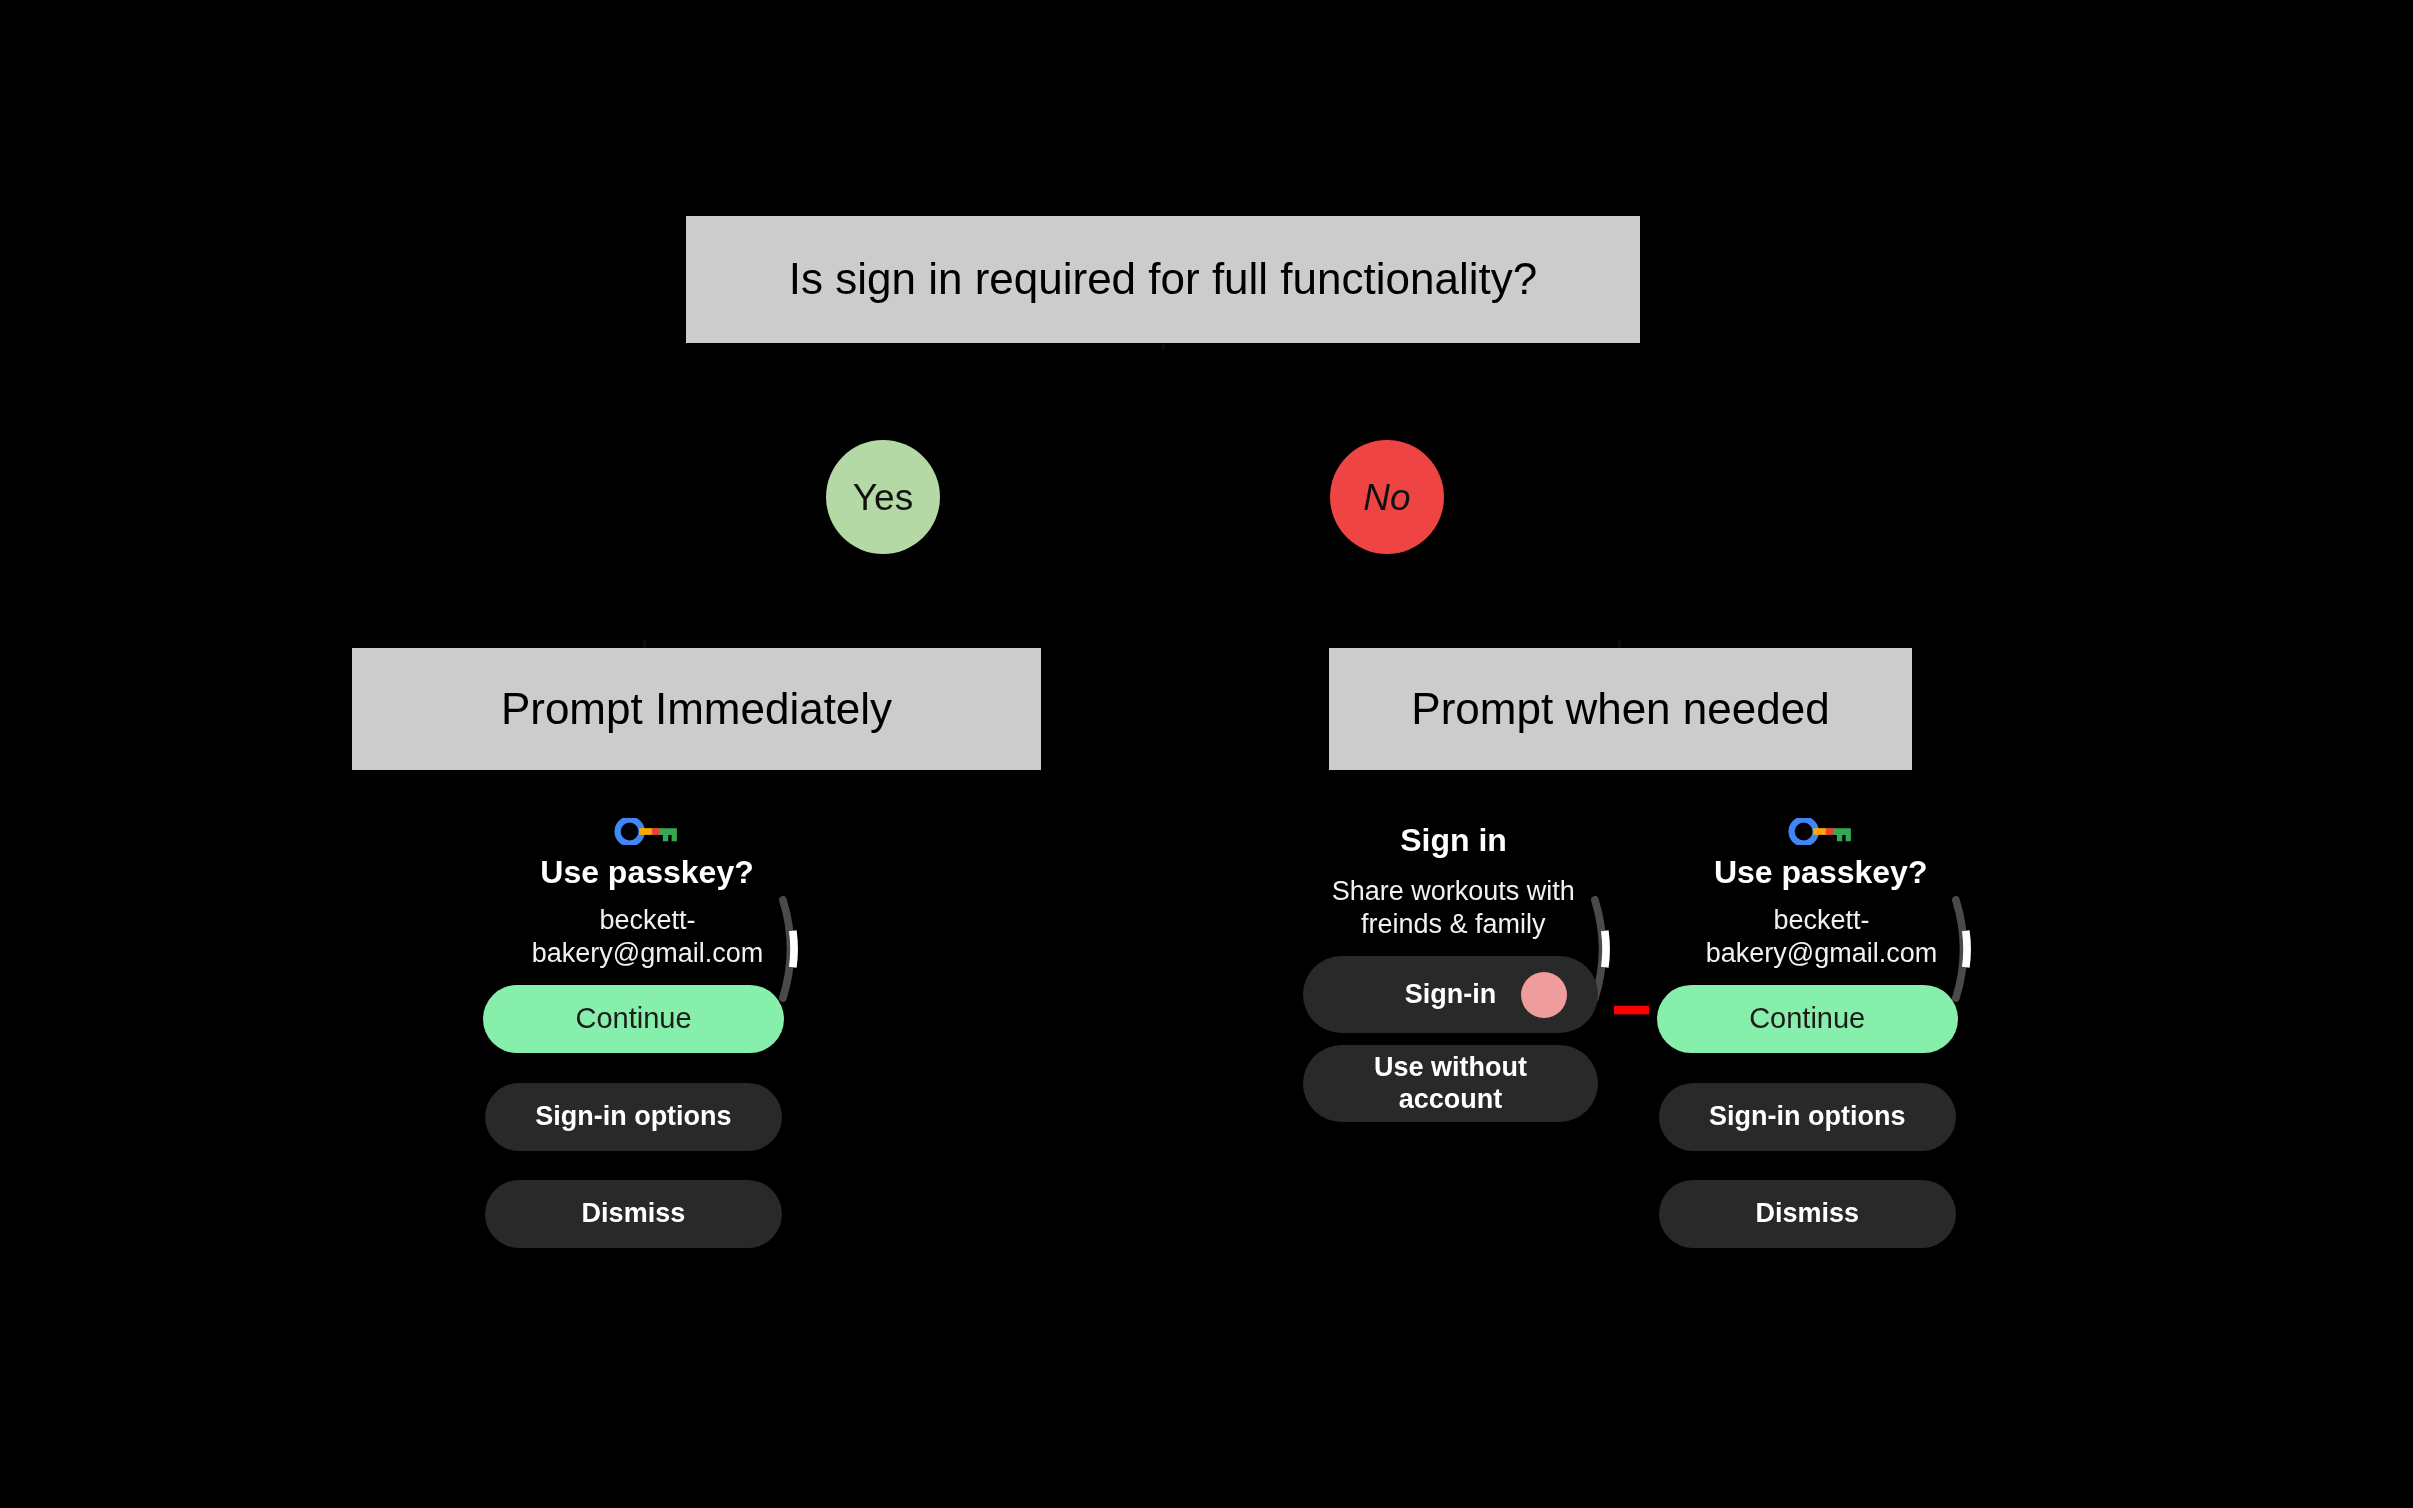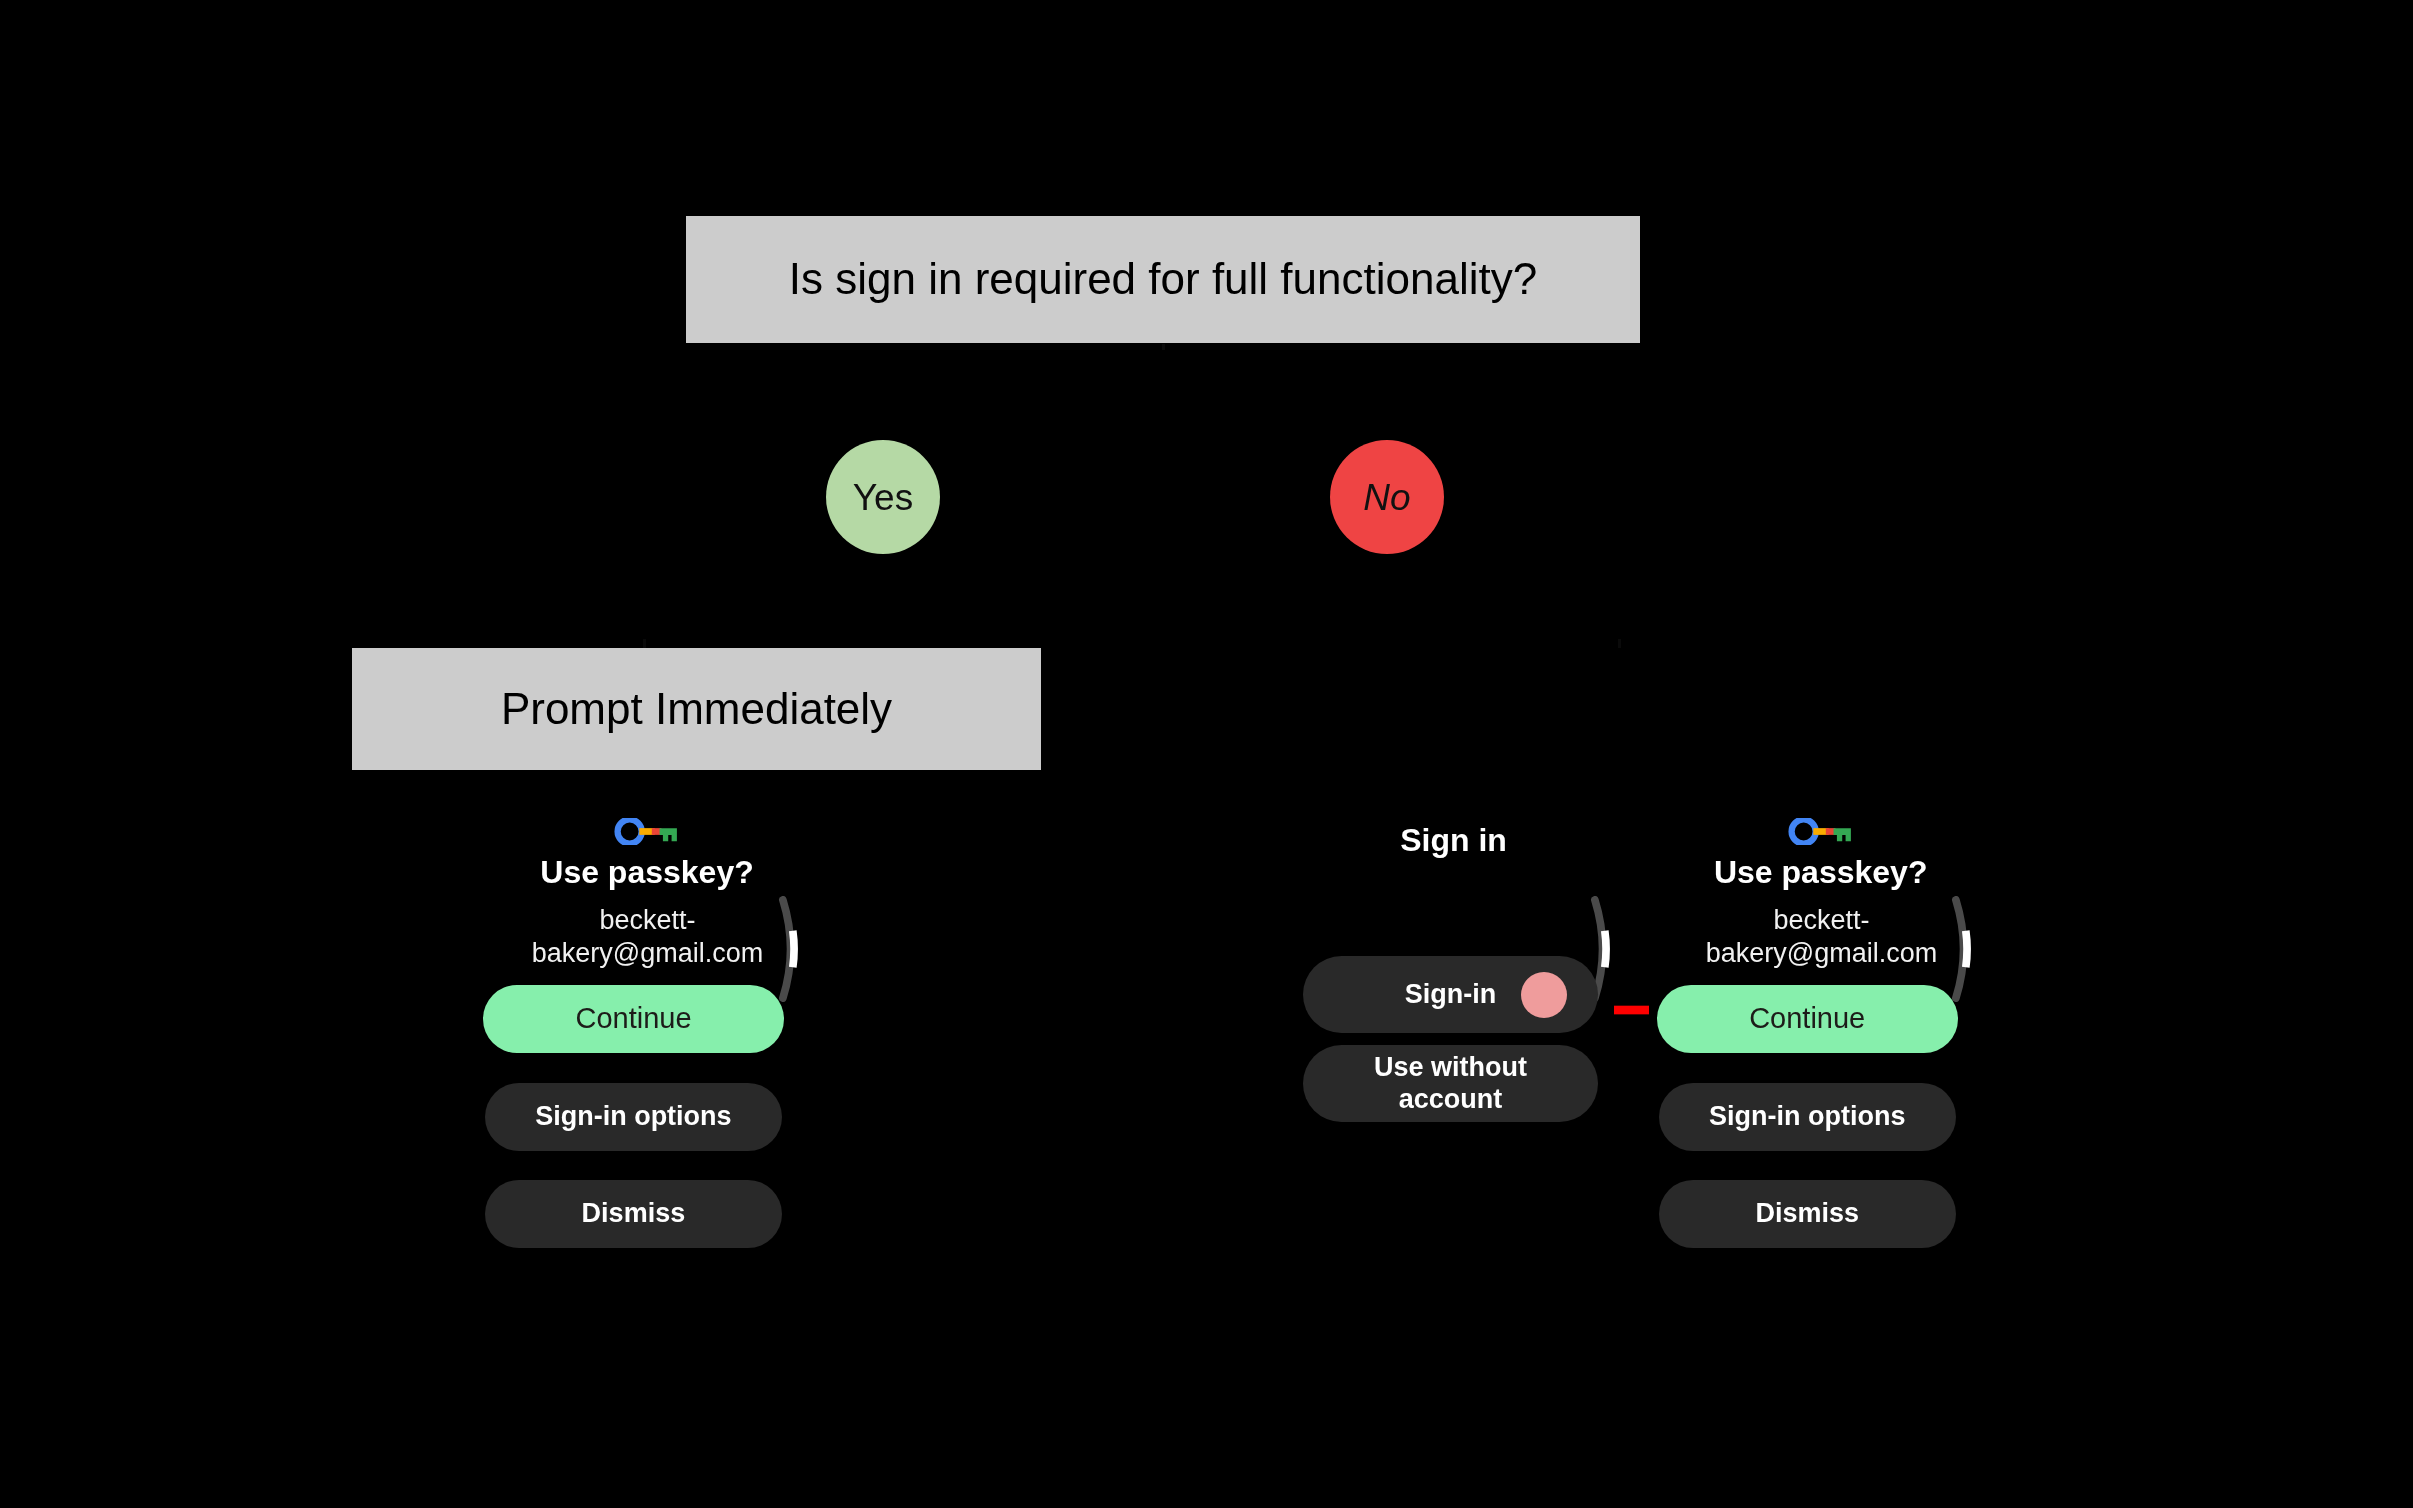--- a/index.html
+++ b/index.html
@@ -165,20 +165,21 @@
   <div class="edge" style="left:1618px; top:639px; width:2.9px; height:8.7px;"></div>
 
   <div class="flow-box" id="question-box">Is sign in required for full functionality?</div>
 
   <div class="decision-circle" id="yes-circle">Yes</div>
 
   <div class="decision-circle" id="no-circle">No</div>
 
   <div class="flow-box" id="prompt-immediately-box">Prompt Immediately</div>
 
+  <div class="flow-box" id="prompt-when-needed-box">Prompt when needed</div>
 
   <div class="watch" style="left:483px; top:806px; width:328px; height:502px;">
 
     <span class="passkey-icon" style="position:absolute; left:130px; top:11.6px; width:68px; height:27px;">
       <svg width="68" height="27" viewBox="0 0 70 28">
         <circle cx="17" cy="14" r="12.5" fill="none" stroke="#4285F4" stroke-width="6.5"></circle>
         <rect x="27" y="10.5" width="16" height="7" fill="#F9AB00"></rect>
         <rect x="40" y="10.5" width="10" height="7" fill="#EA4335"></rect>
         <path d="M48 10.5 H66 V24 H60.5 V17.5 H57 V24 H51.5 V17.5 H48 Z" fill="#34A853"></path>
       </svg>
@@ -199,20 +200,21 @@
 
     <div class="pill dark" style="position:absolute; left:1.9px; top:277px; width:297px; height:68px;">Sign-in options</div>
 
     <div class="pill dark" style="position:absolute; left:1.9px; top:374px; width:297px; height:68px;">Dismiss</div>
   </div>
 
   <div class="watch" style="left:1299px; top:806px; width:328px; height:502px;">
 
     <div class="watch-title" style="position:absolute; left:0; top:16.4px; width:309px;">Sign in</div>
 
+    <div class="watch-sub" style="position:absolute; left:19.3px; top:60px; width:270px;">Share workouts with freinds &amp; family</div>
 
     <span class="scroll-indicator" style="left:288px; top:90px; width:35px; height:106px;">
       <svg width="35" height="106" viewBox="0 0 36 110">
         <path d="M8 4 Q24 55 8 106" fill="none" stroke="#4a4a4a" stroke-width="8" stroke-linecap="round"></path>
         <path d="M18.3 36 Q21 55 18.3 74" fill="none" stroke="#ffffff" stroke-width="8" stroke-linecap="butt"></path>
       </svg>
     </span>
 
     <div class="pill dark" style="position:absolute; left:3.9px; top:150px; width:295px; height:77px;">
       <span>Sign-in</span>

